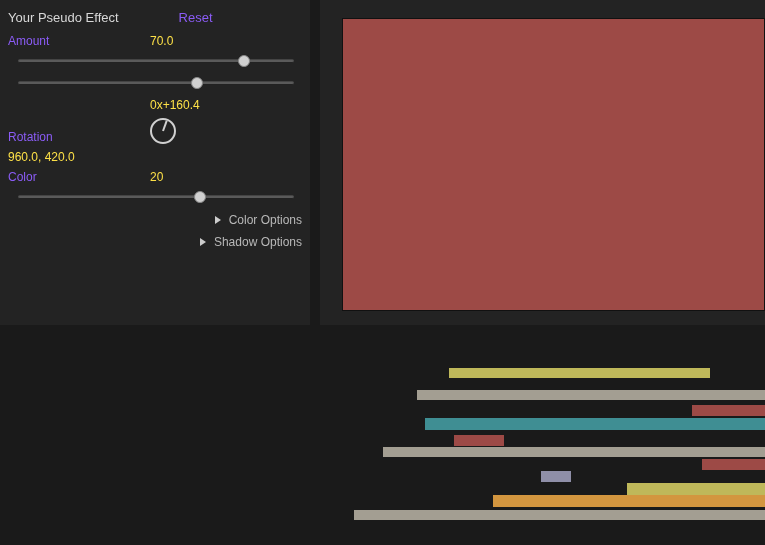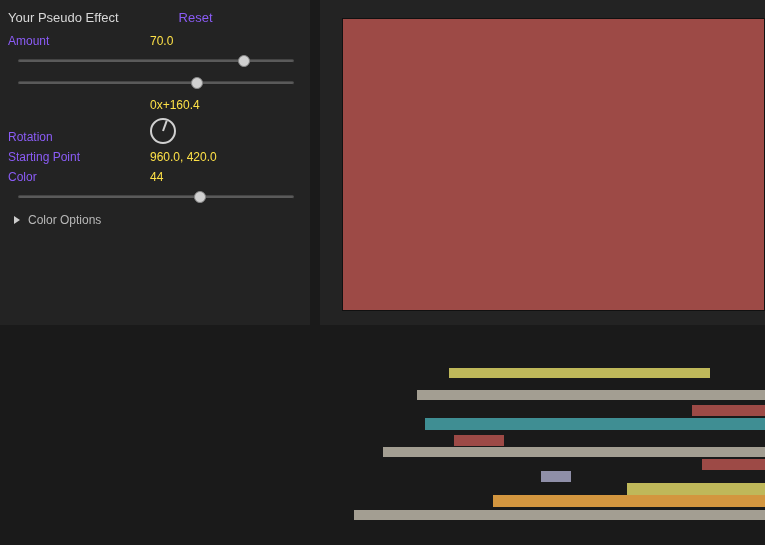--- a/index.html
+++ b/index.html
@@ -106,20 +106,21 @@
     background: #d0d0d0;
     transform-origin: top center;
     transform: translate(-50%, 0) rotate(200deg);
   }
   .group-row {
     display: flex;
     align-items: center;
     gap: 8px;
     padding: 4px 0 4px 6px;
     cursor: pointer;
+    justify-content: flex-end;
   }
   .disclosure {
     width: 0; height: 0;
     border-top: 4px solid transparent;
     border-bottom: 4px solid transparent;
     border-left: 6px solid #ccc;
   }
   .timeline-area {
     position: absolute;
     top: 335px;
@@ -164,37 +165,40 @@
       <span class="prop-label">Rotation</span>
       <div>
         <span class="prop-value">0x+160.4</span>
         <div class="angle-control">
           <div class="angle-hand"></div>
         </div>
       </div>
     </div>
 
     <div class="prop-row">
-      <span class="prop-label">Starting Point</span>
       <span class="prop-value">960.0, 420.0</span>
     </div>
 
     <div class="prop-row">
       <span class="prop-label">Color</span>
-      <span class="prop-value">44</span>
+      <span class="prop-value">20</span>
     </div>
     <div class="slider-row">
       <div class="slider">
         <div class="slider-thumb" style="left:66%"></div>
       </div>
     </div>
 
     <div class="group-row">
       <span class="disclosure"></span>
       <span>Color Options</span>
+    </div>
+    <div class="group-row">
+      <span class="disclosure"></span>
+      <span>Shadow Options</span>
     </div>
 
   </div>
 
   <div class="preview-panel">
     <div class="preview-rect"></div>
   </div>
 </div>
 
 <div class="timeline-area" id="timeline">

